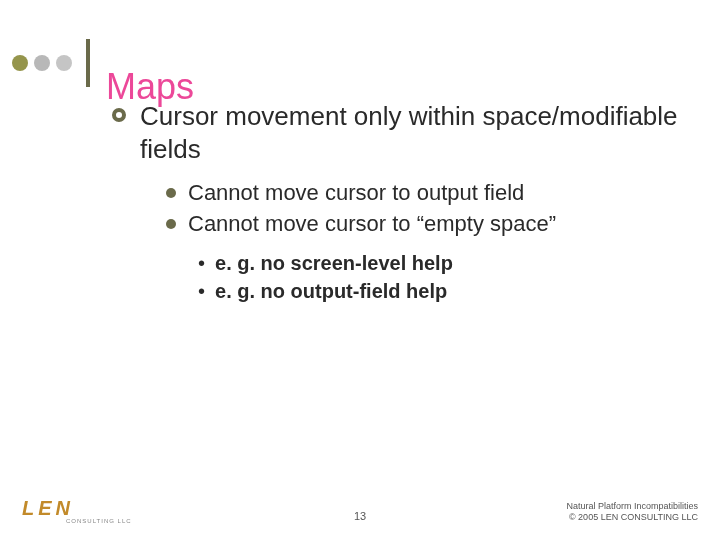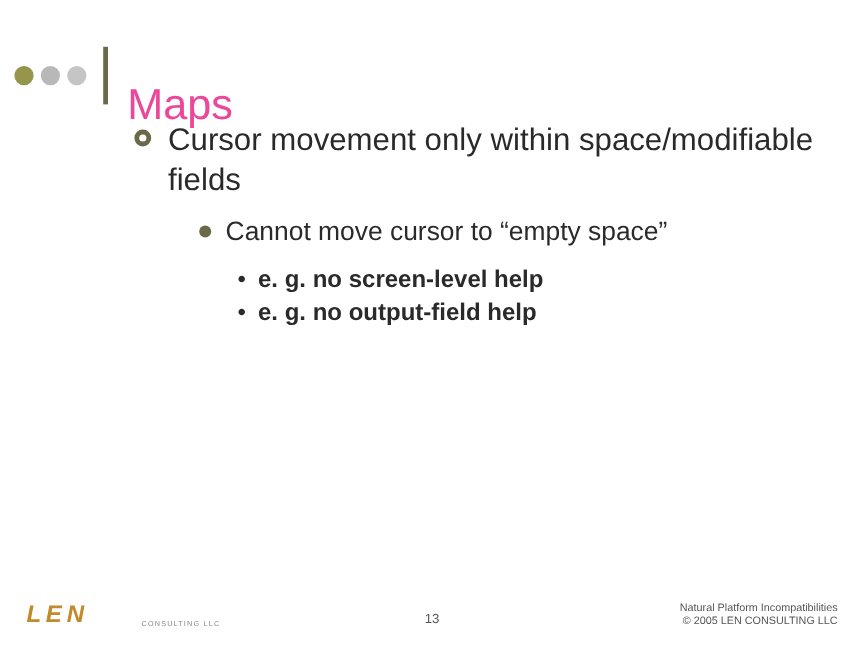--- a/index.html
+++ b/index.html
@@ -118,22 +118,22 @@
     bottom: 16px;
     left: 0;
     right: 0;
     display: flex;
     align-items: flex-end;
     justify-content: space-between;
     padding: 0 22px 0 22px;
   }
   .logo {
     display: flex;
-    flex-direction: row;
-    align-items: flex-end;
+    flex-direction: column;
+    align-items: flex-start;
   }
   .logo-main {
     font-size: 20px;
     font-weight: 700;
     letter-spacing: 4px;
     color: #c28a2a;
     font-style: italic;
   }
   .logo-sub {
     font-size: 6px;
@@ -173,20 +173,24 @@
 </div>
 
 <div class="content">
   <div class="bullet-row">
     <div class="ring"></div>
     <div class="l1-text">Cursor movement only within space/modifiable fields</div>
   </div>
   <div class="sub1">
     <div class="sub1-row">
       <div class="disc"></div>
+      <div class="sub1-text">Cannot move cursor to output field</div>
+    </div>
+    <div class="sub1-row">
+      <div class="disc"></div>
       <div class="sub1-text">Cannot move cursor to “empty space”</div>
     </div>
   </div>
   <div class="sub2">
     <div class="sub2-row">
       <div class="dotbul">•</div>
       <div class="sub2-text">e. g. no screen-level help</div>
     </div>
     <div class="sub2-row">
       <div class="dotbul">•</div>

